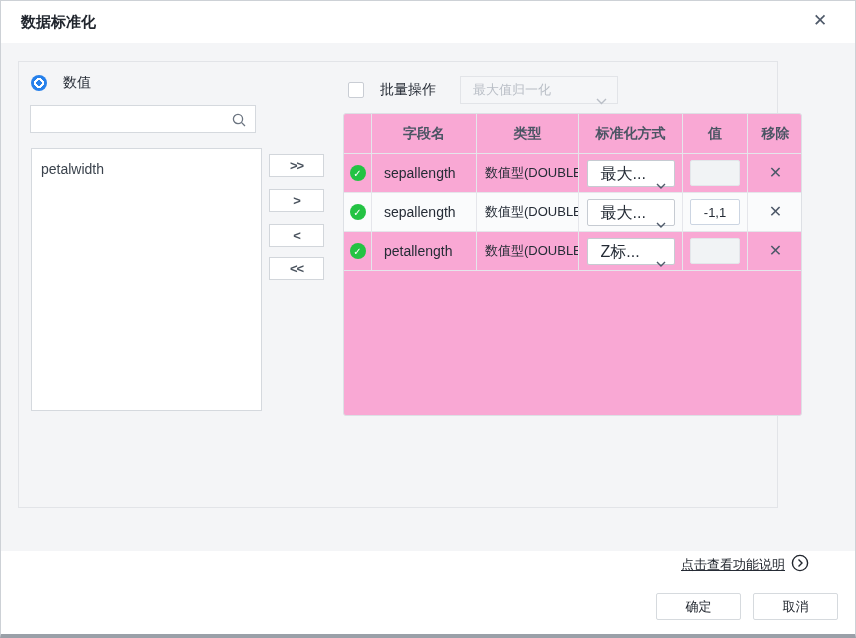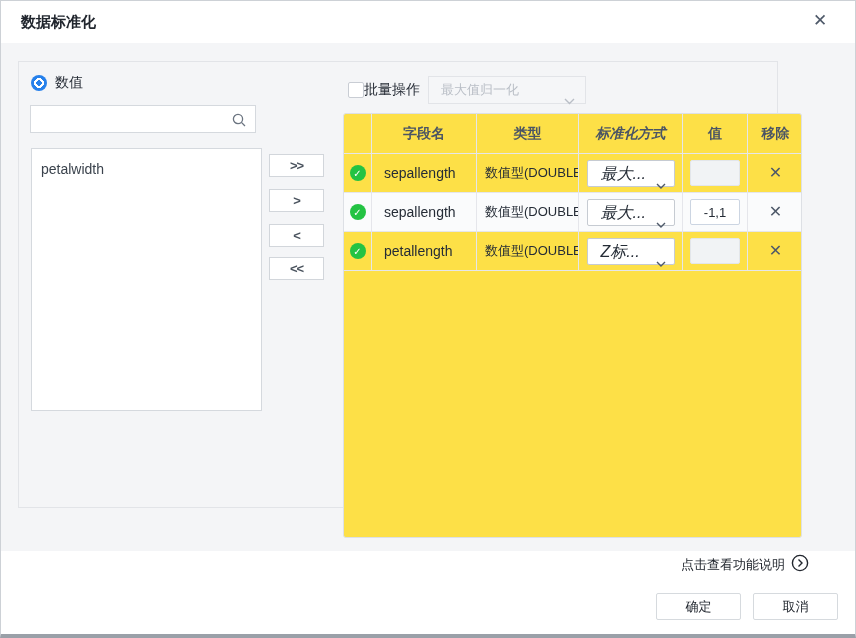--- a/index.html
+++ b/index.html
@@ -11,70 +11,70 @@
   }
   
   .dlg-header{ position:absolute; left:0; top:0; width:100%; height:42px; background:#fff; }
   .dlg-title{ position:absolute; left:20px; top:0; line-height:42px; font-size:15px; font-weight:bold; color:#21262e; }
   .dlg-close{ position:absolute; right:22px; top:7px; width:26px; height:26px; line-height:26px;
     text-align:center; font-size:17px; color:#4e5969; cursor:pointer; }
   
   .dlg-body{ position:absolute; left:0; top:42px; width:100%; height:508px; background:#f4f5f7; }
   .panel{ position:absolute; left:17px; top:18px; width:760px; height:447px; border:1px solid #e2e4e8; }
   
-  .radio-row{ position:absolute; left:12px; top:12px; height:18px; display:flex; align-items:center; gap:8px; cursor:pointer; }
+  .radio-row{ position:absolute; left:12px; top:12px; height:18px; display:flex; align-items:center; gap:16px; cursor:pointer; }
   .radio-dot{ width:16px; height:16px; border-radius:50%;
     background:radial-gradient(circle,#2680eb 0 2.6px,#ffffff 2.6px 4.8px,#2680eb 4.8px); flex:0 0 auto; }
   .radio-label{ font-size:14px; color:#262c36; }
   .search-box{ position:absolute; left:11px; top:43px; width:226px; height:28px; background:#fff; border:1px solid #d5d9de; }
   .search-box input{ position:absolute; left:0; top:0; width:100%; height:100%; border:none; outline:none;
     padding:0 30px 0 10px; font-size:13px; background:transparent; }
   .search-ico{ position:absolute; right:8px; top:6px; }
   .listbox{ position:absolute; left:12px; top:86px; width:231px; height:263px; background:#fff; border:1px solid #d5d9de; overflow:auto; }
   .list-item{ padding:12px 0 4px 9px; font-size:14px; color:#3b434d; cursor:pointer; }
   
   .tbtn{ position:absolute; left:250px; width:55px; height:23px; background:#fff; border:1px solid #d2d6db;
     font-size:13px; font-weight:bold; letter-spacing:-1px; color:#4a535e; text-align:center; line-height:21px; cursor:pointer; }
   .tbtn-1{top:92px;} .tbtn-2{top:127px;} .tbtn-3{top:162px;} .tbtn-4{top:195px;}
   
-  .batch-row{ position:absolute; left:329px; top:14px; display:flex; align-items:center; gap:0; }
+  .batch-row{ position:absolute; left:329px; top:14px; display:flex; align-items:center; gap:16px; }
   .checkbox{ width:16px; height:16px; background:#fff; border:1px solid #c9cdd4; border-radius:2px; cursor:pointer; flex:0 0 auto; }
   .batch-label{ font-size:14px; color:#262c36; }
   .batch-select{ position:relative; width:158px; height:28px; margin-left:8px; background:#f5f6f8; border:1px solid #e2e4e8;
     font-size:13px; color:#b9bec6; line-height:26px; padding-left:12px; }
   .batch-select .chev{ position:absolute; right:10px; top:11px; }
   
-  .grid{ position:absolute; left:324px; top:51px; width:459px; height:425px; background:#fde047;
+  .grid{ position:absolute; left:324px; top:51px; width:459px; height:303px; background:#f9a8d4;
     border:1px solid #dde0e5; border-radius:3px; overflow:hidden; }
   .grid-row{ display:flex; border-bottom:1px solid #e5e6eb; }
   .grid-head{ height:40px; }
   .grid-data{ height:39px; }
   .grid-data.alt{ background:#fafbfc; }
   .cell{ border-right:1px solid #e5e6eb; display:flex; align-items:center; justify-content:center; overflow:hidden; }
   .cell:last-child{ border-right:none;text-align:right; }
   .c-ico{ width:28px; flex:0 0 28px; }
   .c-field{ width:105px; flex:0 0 105px; justify-content:flex-start; padding-left:12px; }
   .c-type{ width:102px; flex:0 0 102px; justify-content:flex-start; padding-left:8px; }
-  .c-method{ width:104px; flex:0 0 104px;font-style:italic; }
+  .c-method{ width:104px; flex:0 0 104px; }
   .c-value{ width:65px; flex:0 0 65px; }
   .c-remove{ width:55px; flex:0 0 55px; }
   .grid-head .cell{ font-size:14px; font-weight:bold; color:#4b5564; justify-content:center; padding-left:0; }
   .t-field{ font-size:14px; color:#252c36; white-space:nowrap; }
   .t-type{ font-size:13px; color:#252c36; white-space:nowrap; }
   .ok-badge{ width:16px; height:16px; border-radius:50%; background:#23c343; color:#fff; font-size:10px;
     font-weight:bold; display:flex; align-items:center; justify-content:center; }
   .mini-select{ position:relative; width:88px; height:27px; background:#fff; border:1px solid #c6cbd2; border-radius:2px;
     font-size:16px; color:#252c36; line-height:25px; padding-left:13px; cursor:pointer; }
   .mini-select .chev{ position:absolute; right:8px; top:10px; }
   .val-input{ width:50px; height:26px; border:1px solid #ccd5e2; border-radius:2px; text-align:center;
     font-size:13px; color:#252c36; background:#fff; font-family:inherit; }
   .val-input:disabled{ background:#f1f3f5; border-color:#e3e6ea; }
   .remove-x{ font-size:16px; color:#4e5969; cursor:pointer; line-height:1; }
   
-  .help-row{ position:absolute; right:46px; top:553px; display:flex; align-items:center; gap:6px; cursor:pointer; }
+  .help-row{ position:absolute; right:46px; top:553px; display:flex; align-items:center; gap:6px; cursor:pointer;text-decoration:underline; }
   .help-text{ font-size:13px; color:#21262e; }
   .btn{ position:absolute; top:592px; width:85px; height:27px; background:#fff; border:1px solid #d6dade; border-radius:2px;
     font-size:13px; color:#21262e; text-align:center; line-height:25px; cursor:pointer; }
   .btn-ok{ left:655px; } .btn-cancel{ left:752px; }
 </style>
 </head>
 <body>
 
 <div class="window">
 

